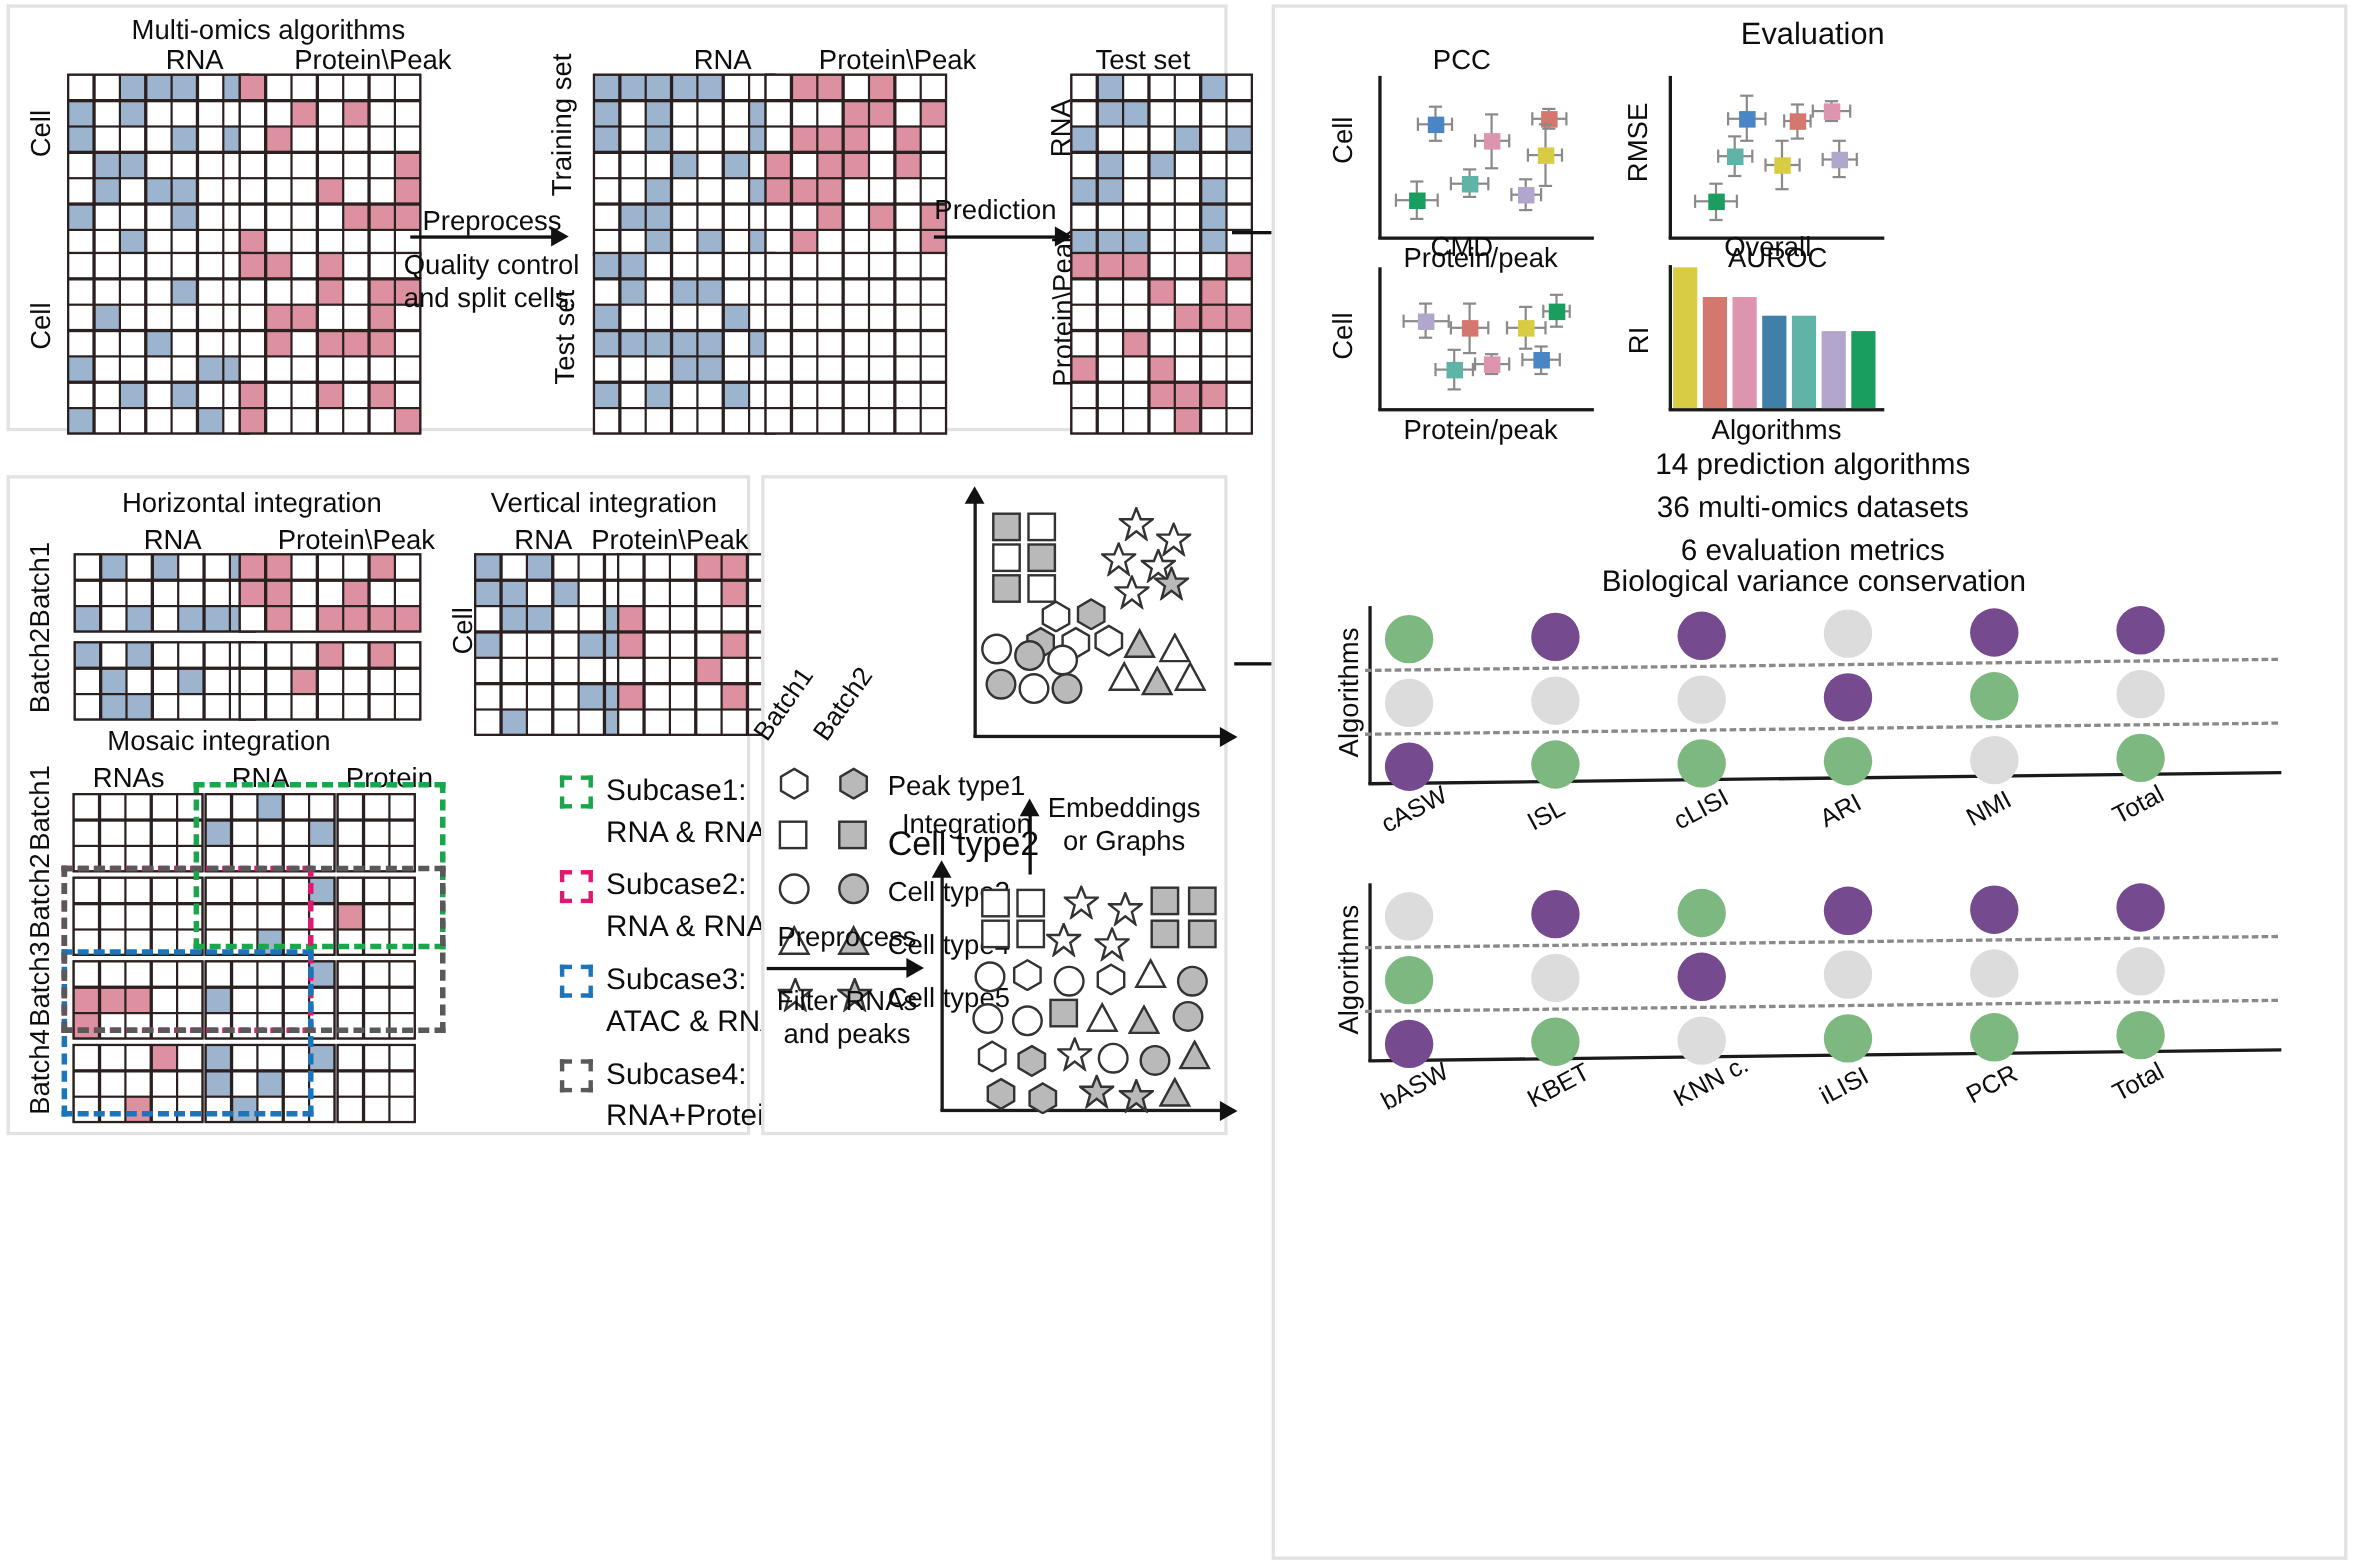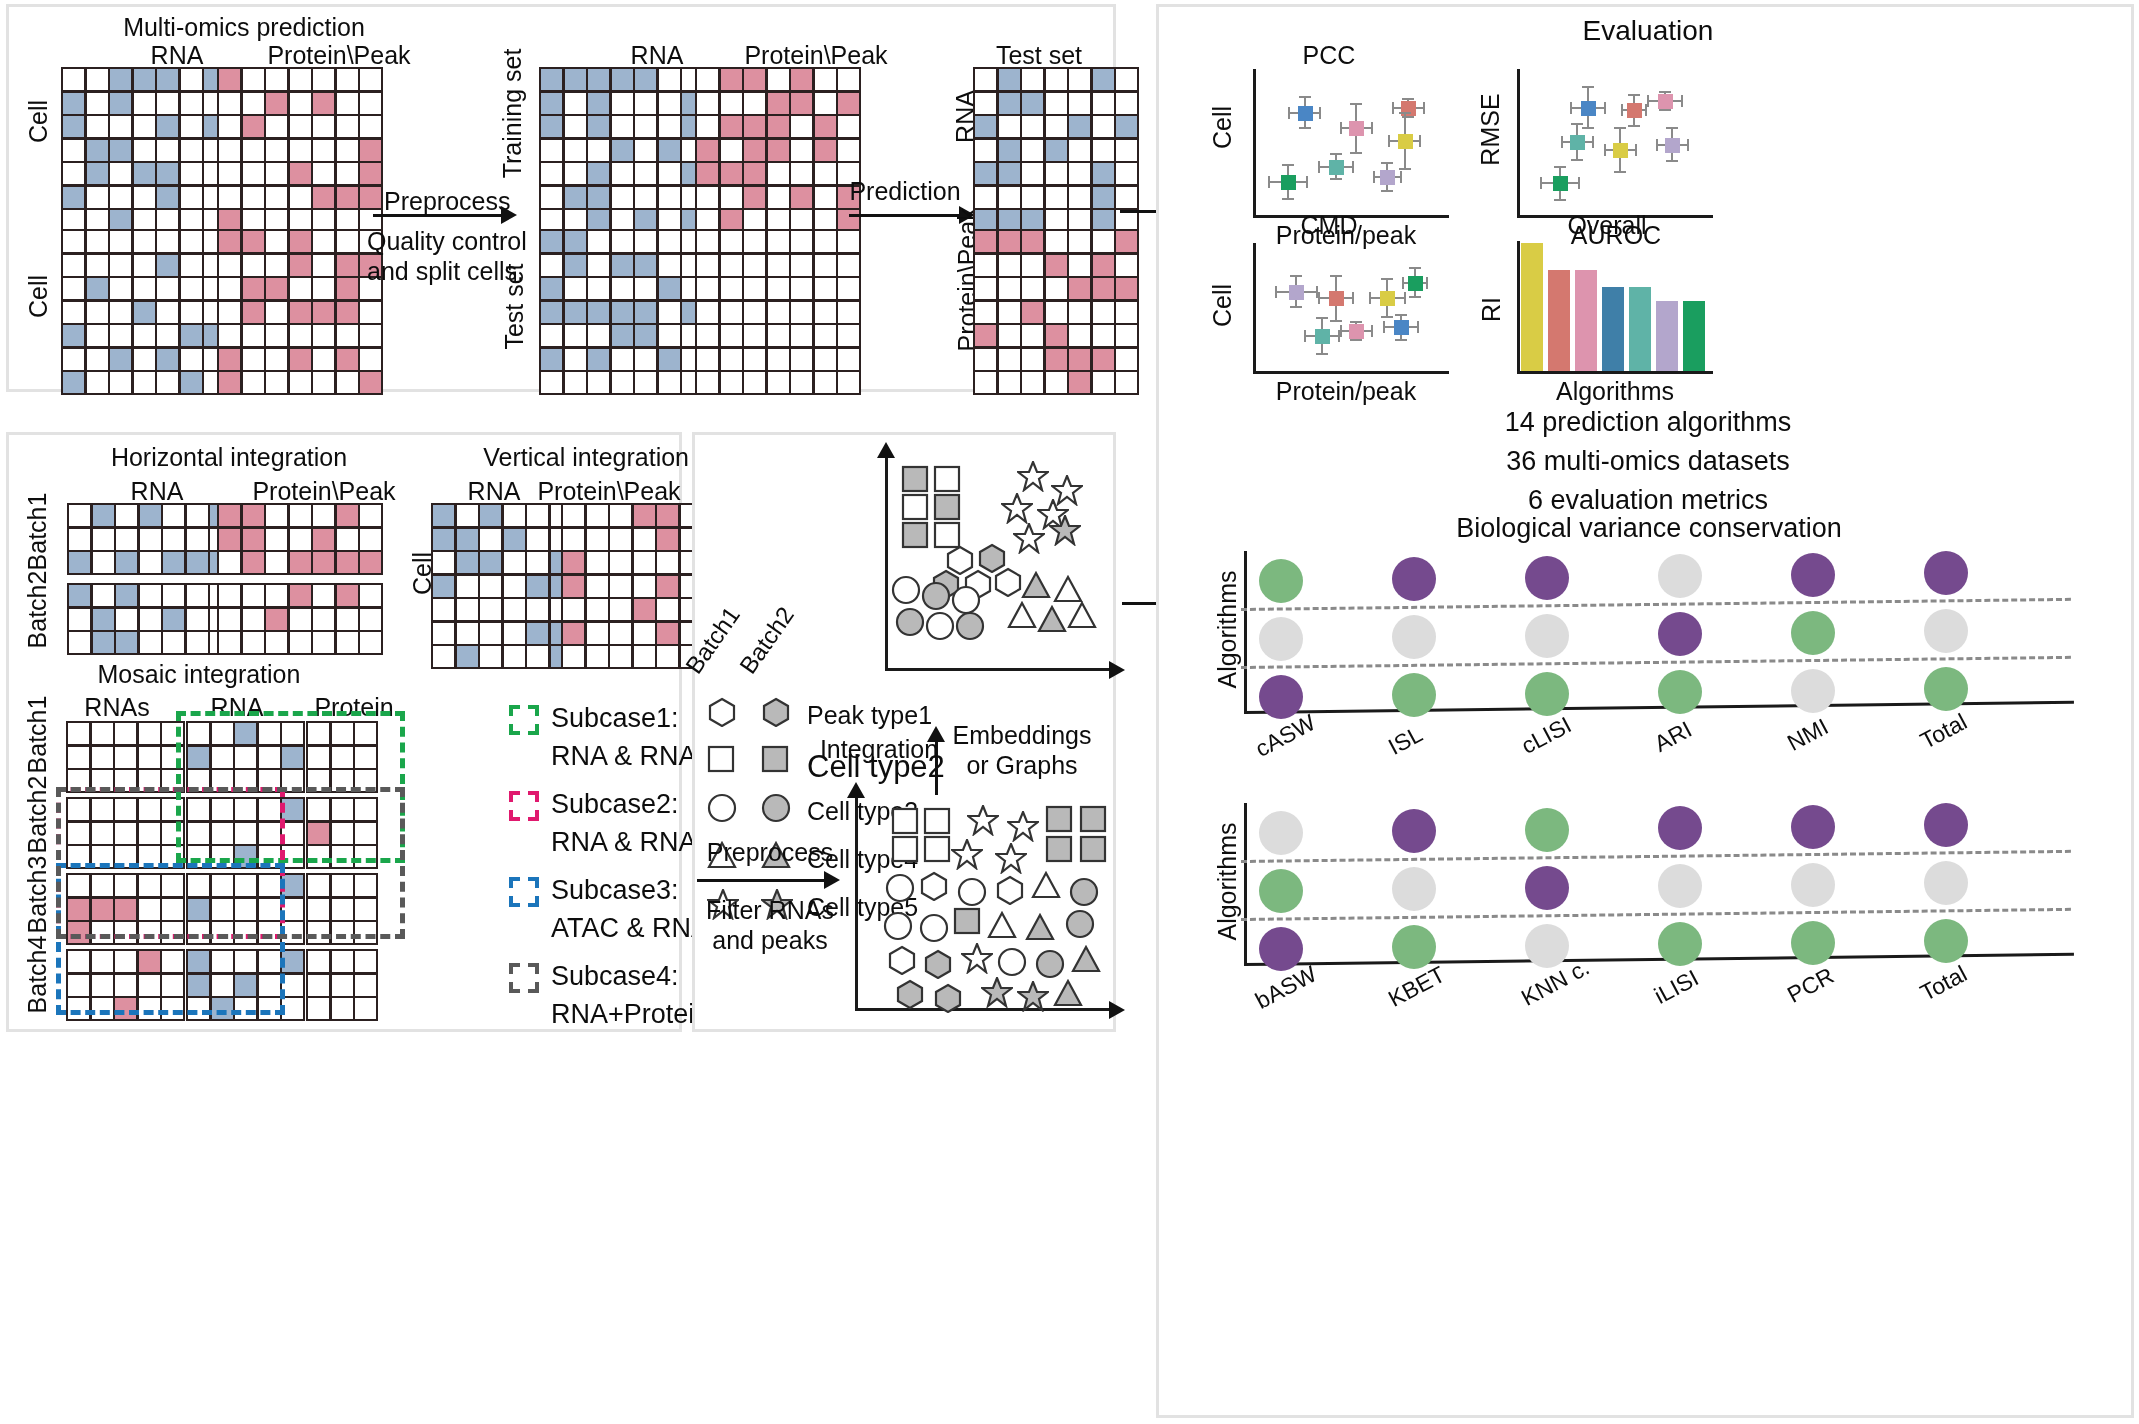--- a/index.html
+++ b/index.html
@@ -60,21 +60,21 @@
   .tickrot { position:absolute; font-size:23px; white-space:nowrap; transform-origin: left top; }
 
   .summary { position:absolute; font-size:27px; text-align:center; line-height:1.45; white-space:nowrap; }
 
   .shape { position:absolute; }
 </style>
 </head>
 <body>
 
 <div class="panel" style="left:6px; top:4px; width:1110px; height:388px;">
-  <div class="ttl" style="position:absolute;left:0;top:6px;width:470px;">Multi-omics prediction</div>
+  <div class="ttl" style="position:absolute;left:0;top:6px;width:470px;">Multi-omics algorithms</div>
 
   <div class="sub" style="position:absolute;left:48px;top:34px;width:240px;">RNA</div>
   <div class="sub" style="position:absolute;left:195px;top:34px;width:270px;">Protein\Peak</div>
 
   <div style="position:absolute;left:-16px;top:100px;width:90px;">
     <div class="vlabel rot90" style="text-align:center;">Cell</div>
   </div>
   <div style="position:absolute;left:-16px;top:275px;width:90px;">
     <div class="vlabel rot90" style="text-align:center;">Cell</div>
   </div>
@@ -638,21 +638,21 @@
         <i></i>
       </div>
     </div>
 </div>
 
 <div class="arrowline" style="left:1120px; top:210px; width:110px;"></div>
 <div class="arrowhead" style="left:1228px; top:202px;"></div>
 
 <div class="panel" style="left:6px; top:432px; width:676px; height:600px;">
   <div class="ttl" style="position:absolute;left:60px;top:8px;width:320px;">Horizontal integration</div>
-  <div class="ttl" style="position:absolute;left:420px;top:8px;width:260px;text-align:right;">Vertical integration</div>
+  <div class="ttl" style="position:absolute;left:410px;top:8px;width:260px;">Vertical integration</div>
 
   <div class="sub" style="position:absolute;left:48px;top:42px;width:200px;">RNA</div>
   <div class="sub" style="position:absolute;left:195px;top:42px;width:240px;">Protein\Peak</div>
   <div class="sub" style="position:absolute;left:395px;top:42px;width:180px;">RNA</div>
   <div class="sub" style="position:absolute;left:510px;top:42px;width:180px;">Protein\Peak</div>
 
   <div style="position:absolute;left:-27px;top:82px;width:110px;">
     <div class="vlabel rot90" style="text-align:center;">Batch1</div>
   </div>
   <div style="position:absolute;left:-27px;top:160px;width:110px;">

